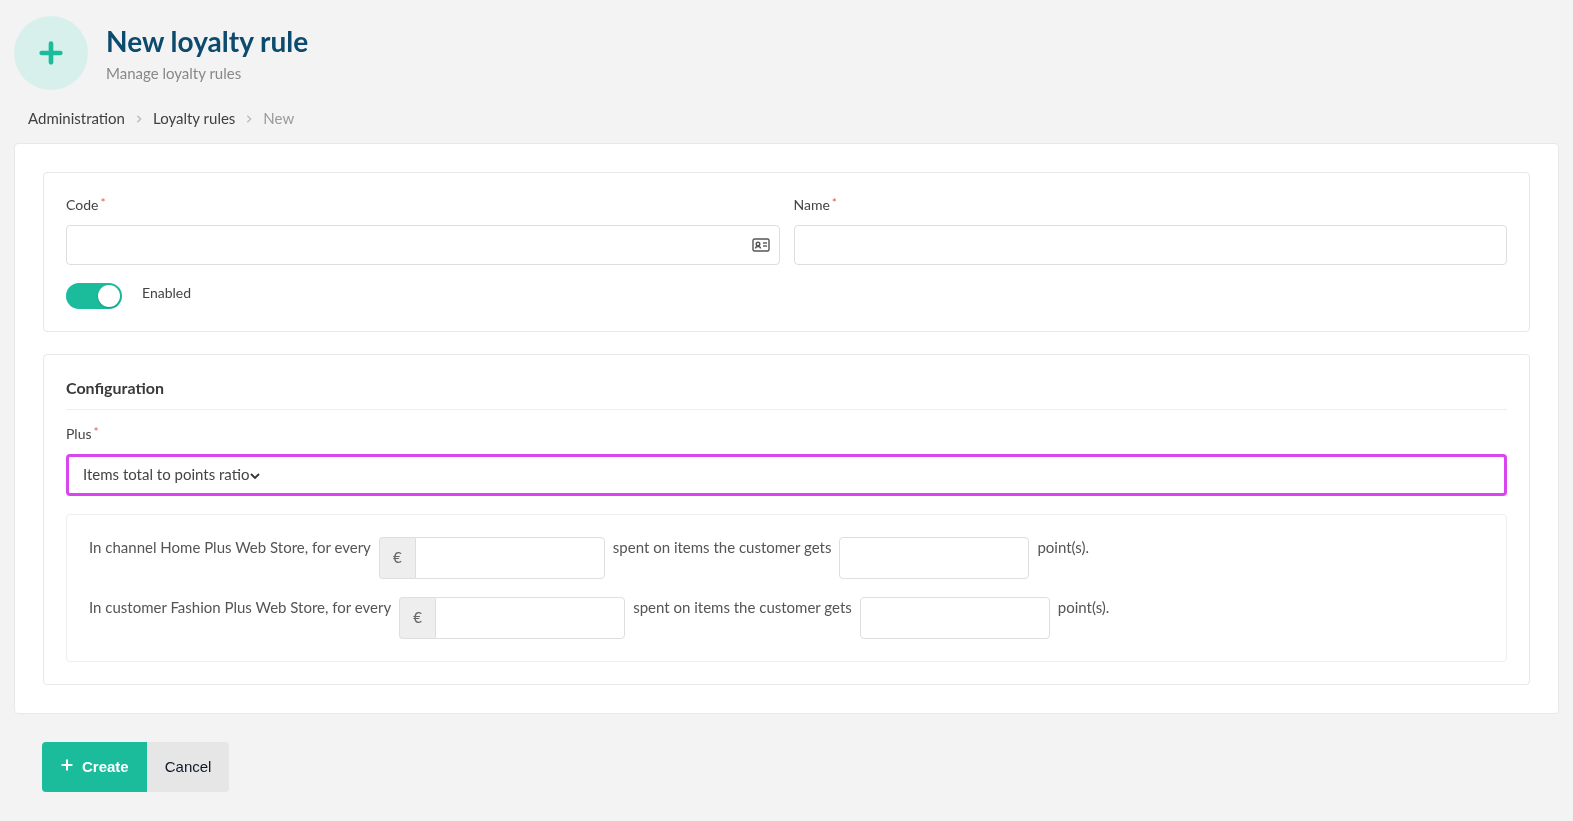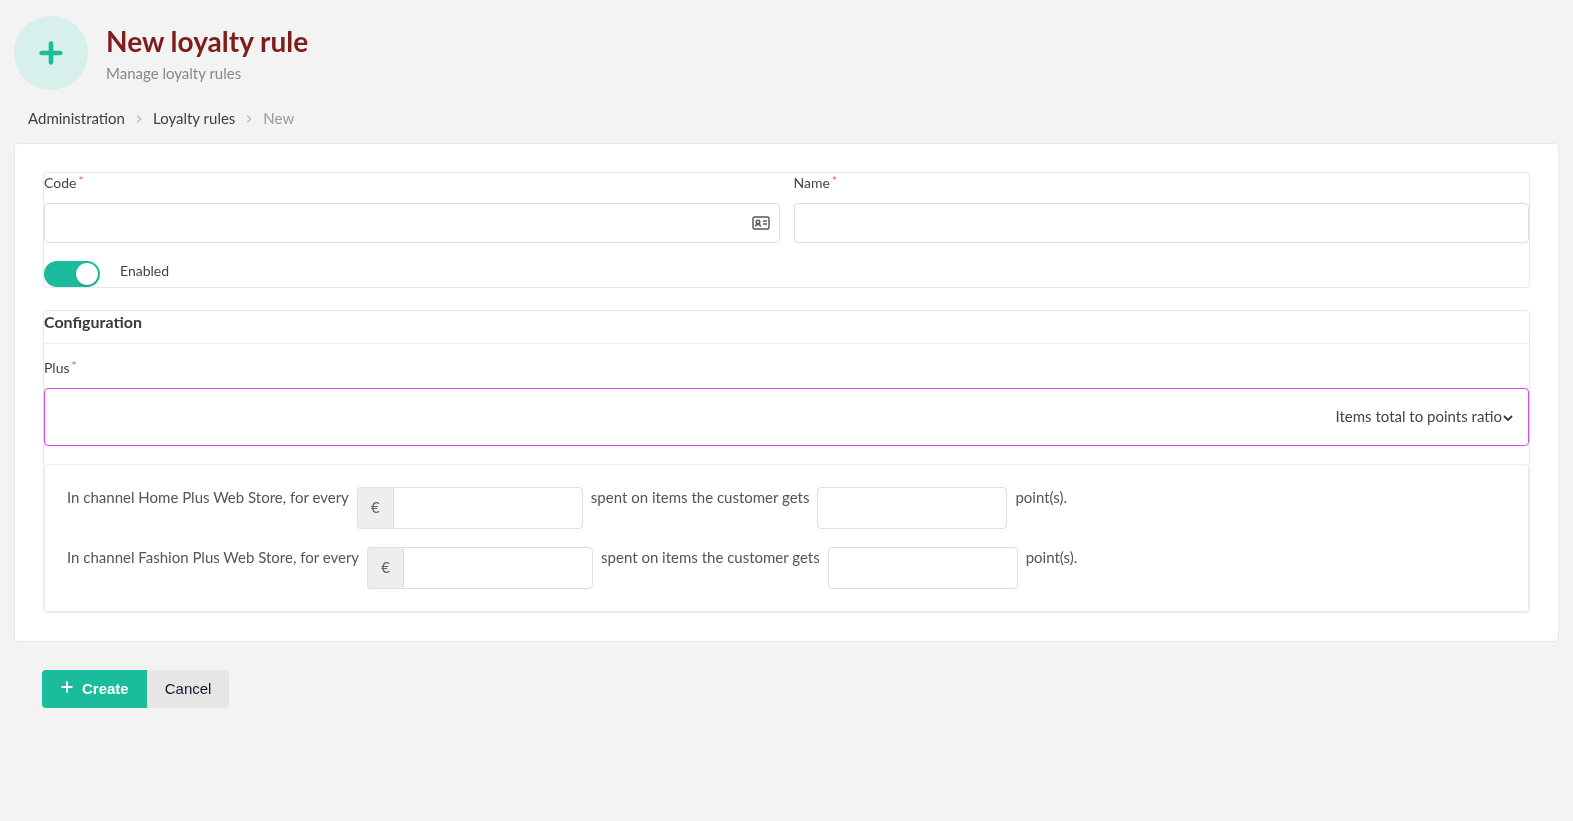--- a/index.html
+++ b/index.html
@@ -26,21 +26,21 @@
     background: #d8f0eb;
     display: flex;
     align-items: center;
     justify-content: center;
     flex-shrink: 0;
   }
   .header-icon svg { width: 28px; height: 28px; }
   .header-text h1 {
     font-size: 28px;
     font-weight: 700;
-    color: #7f1d1d;
+    color: #0c4a6e;
     margin-top: 6px;
   }
   .header-text p {
     color: #888;
     font-size: 15px;
     margin-top: 2px;
   }
   .breadcrumb {
     margin: 18px 0 14px 14px;
     color: #9a9a9a;
@@ -54,20 +54,21 @@
   .panel {
     background: #fff;
     border: 1px solid #e8e8e8;
     border-radius: 4px;
     padding: 28px;
     margin-bottom: 0;
   }
   .segment {
     border: 1px solid #e8e8e8;
     border-radius: 4px;
+    padding: 22px;
     margin-bottom: 22px;
   }
   .segment:last-of-type { margin-bottom: 0; }
   .field-row {
     display: flex;
     gap: 14px;
     margin-bottom: 18px;
     flex-wrap: wrap;
   }
   .field {
@@ -112,23 +113,23 @@
     position: absolute; right: 2px; top: 2px;
     width: 22px; height: 22px; border-radius: 50%; background: #fff;
     box-shadow: 0 1px 2px rgba(0,0,0,0.2);
   }
   .section-title {
     font-size: 16px; font-weight: 700; color: #3a3a3a;
     padding-bottom: 10px; border-bottom: 1px solid #eee; margin-bottom: 14px;
   }
   .select-wrap { position: relative; }
   .select {
-    width: 100%; height: 58px; border: 1px solid #d946ef; border-radius: 4px;
+    width: 100%; height: 42px; border: 3px solid #d946ef; border-radius: 4px;
     background: #fff; padding: 0 14px; display: flex; align-items: center;
-    justify-content: flex-end; cursor: pointer; font-size: 15px; color: #444;
+    justify-content: flex-start; cursor: pointer; font-size: 15px; color: #444;
   }
   .inner-segment {
     border: 1px solid #eee; border-radius: 4px; padding: 22px; margin-top: 18px;
   }
   .channel-row {
     display: flex; flex-wrap: wrap; gap: 8px;
     margin-bottom: 18px; font-size: 15px; color: #555;
   }
   .channel-row:last-child { margin-bottom: 0; }
   .currency-prefix {
@@ -136,21 +137,21 @@
     width: 36px; height: 42px; background: #eee; border: 1px solid #dedede;
     border-right: none; border-radius: 4px 0 0 4px; color: #666;
   }
   .inline-input {
     height: 42px; border: 1px solid #dedede; border-radius: 0 4px 4px 0;
     padding: 0 10px; width: 190px;
   }
   .inline-input.standalone { border-radius: 4px; }
   .actions { margin-top: 28px; display: flex; gap: 0; padding-left: 28px; }
   .btn {
-    height: 38px; padding: 0 18px; border: none; cursor: pointer;
+    height: 50px; padding: 0 18px; border: none; cursor: pointer;
     font-size: 15px; display: inline-flex; align-items: center; gap: 8px;
     border-radius: 4px;
   }
   .btn-primary { background: #1abc9c; color: #fff; font-weight: 700; border-radius: 4px 0 0 4px; }
   .btn-secondary { background: #e6e6e6; color: #0f172a; border-radius: 0 4px 4px 0; }
 </style>
 </head>
 <body>
 
 <div class="container">
@@ -244,21 +245,21 @@
           <span style="display:inline-flex;">
             <span class="currency-prefix">€</span>
             <input type="text" class="inline-input" value="" style="">
           </span>
           <span>spent on items the customer gets</span>
           <input type="text" class="inline-input standalone" value="" style="">
           <span>point(s).</span>
         </div>
 
         <div class="channel-row">
-          <span>In channel Fashion Plus Web Store, for every</span>
+          <span>In customer Fashion Plus Web Store, for every</span>
           <span style="display:inline-flex;">
             <span class="currency-prefix">€</span>
             <input type="text" class="inline-input" value="" style="">
           </span>
           <span>spent on items the customer gets</span>
           <input type="text" class="inline-input standalone" value="" style="">
           <span>point(s).</span>
         </div>
 
       </div>

